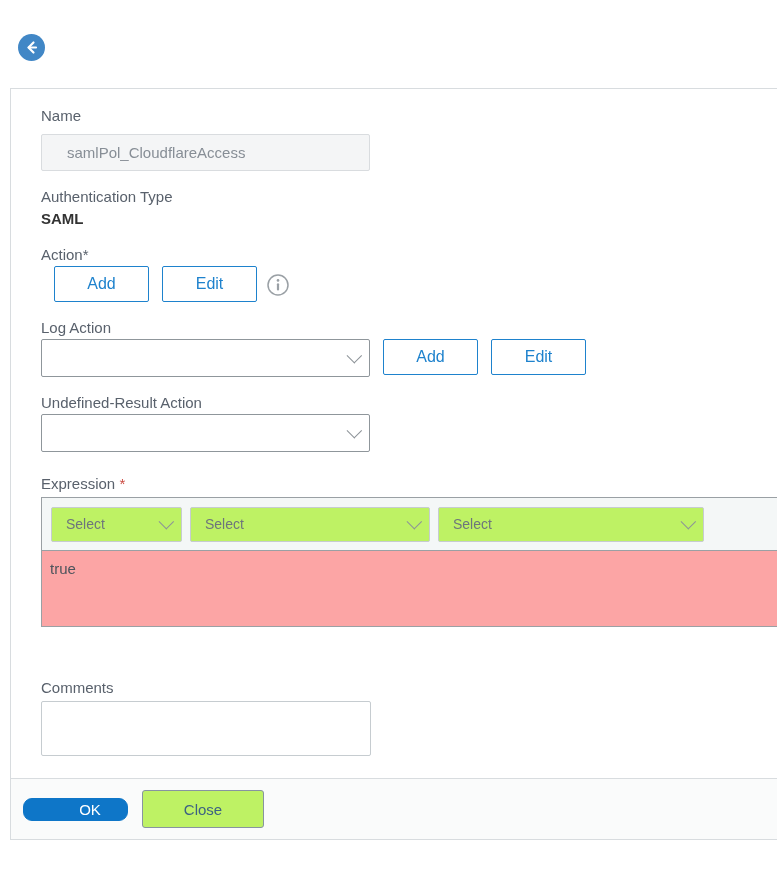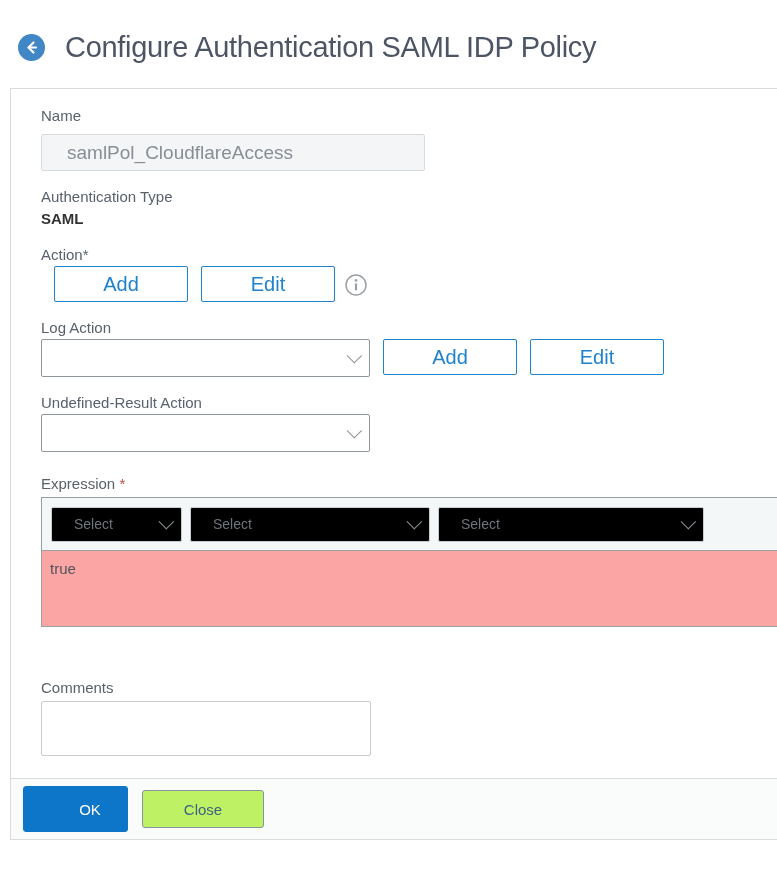--- a/index.html
+++ b/index.html
@@ -15,77 +15,76 @@
   
   .panel { margin-left:10px; width:860px; border-top:1px solid #d8dcdf; border-left:1px solid #d8dcdf; }
   .content { padding:17px 0 0 30px; }
 
   .label { font-size:15px; line-height:19px; color:#59616c; }
   .req { color:#cb4b42; }
   .mb9 { margin-bottom:9px; }
   .mb2 { margin-bottom:2px; }
   .mb4 { margin-bottom:4px; }
 
-  .text-input { width:384px; height:37px; background:#f4f5f6; border:1px solid #d9dcdf; border-radius:2px;
-                padding-left:25px; font-size:19px; color:#878e96; font-family:"Liberation Sans", sans-serif; }
+  .text-input { width:329px; height:37px; background:#f4f5f6; border:1px solid #d9dcdf; border-radius:2px;
+                padding-left:25px; font-size:15px; color:#878e96; font-family:"Liberation Sans", sans-serif; }
 
   .static-value { margin-top:3px; font-size:15px; line-height:19px; font-weight:bold; color:#333333; }
 
   .row { display:flex; align-items:flex-start; }
 
   .dropdown { width:329px; height:38px; background:#ffffff; border:1px solid #8f969b; border-radius:2px;
               display:flex; align-items:center; padding:0 12px 0 25px; cursor:pointer; position:relative; }
   .dropdown .dd-text { font-size:15px; color:#82898f; flex:1; white-space:nowrap; overflow:hidden; }
   .chev { width:11px; height:11px; border-right:1.6px solid #8d9398; border-bottom:1.6px solid #8d9398;
           transform:rotate(45deg) translateY(-4px); flex:0 0 auto; }
 
-  .btn-outline-blue { width:134px; height:36px; background:#ffffff; border:1px solid #1e82cd; border-radius:2px;
-                      color:#1e82cd; font-size:20px; cursor:pointer; font-family:"Liberation Sans", sans-serif; }
+  .btn-outline-blue { width:95px; height:36px; background:#ffffff; border:1px solid #1e82cd; border-radius:2px;
+                      color:#1e82cd; font-size:16px; cursor:pointer; font-family:"Liberation Sans", sans-serif; }
   .ml13 { margin-left:13px; } .ml5 { margin-left:13px; }
 
   .info-icon { margin-left:10px; margin-top:8px; width:22px; height:22px; flex:0 0 auto; }
 
   .spacer16 { height:16px; } .spacer17 { height:17px; } .spacer22 { height:22px; } .spacer51 { height:51px; }
 
   
   .expr-editor { width:737px; border:1px solid #9aa0a4; }
   .expr-toolbar { height:53px; background:#f4f7f7; border-bottom:1px solid #9aa0a4;
                   display:flex; align-items:center; padding-left:9px; gap:8px; }
-  .expr-select { height:35px; background:#000000; border:1px solid #c6ccd0; border-radius:2px;
+  .expr-select { height:35px; background:#bef264; border:1px solid #c6ccd0; border-radius:2px;
                  display:flex; align-items:center; justify-content:space-between;
-                 padding:0 12px 0 22px; cursor:pointer; }
+                 padding:0 12px 0 14px; cursor:pointer; }
   .expr-select .dd-text { font-size:14px; color:#6e757c; }
   .w131 { width:131px; } .w240 { width:240px; } .w266 { width:266px; }
   .expr-text { display:block; width:735px; height:75px; border:none; outline:none; resize:none;
                padding:9px 8px 0 8px; font-size:15px; color:#4e545c; background:#fca5a5;
                font-family:"Liberation Sans", sans-serif; }
 
   .comments-area { display:block; width:330px; height:55px; border:1px solid #c6ccd0; border-radius:2px;
                    resize:none; outline:none; padding:8px; font-size:14px; color:#555;
                    font-family:"Liberation Sans", sans-serif; }
 
   
   .footer { margin-top:22px; height:62px; background:#fafbfb; border-top:1px solid #d8dcdf; border-bottom:1px solid #d8dcdf;
             display:flex; align-items:center; padding-left:12px; }
-  .btn-primary { width:105px; height:46px; background:#0e76c8; border:1px solid #0e76c8; border-radius:3px;
+  .btn-primary { width:105px; height:23px; background:#0e76c8; border:1px solid #0e76c8; border-radius:9px;
                  color:#ffffff; font-size:15px; cursor:pointer; font-family:"Liberation Sans", sans-serif;padding-left:29px; }
   .btn-secondary { margin-left:14px; width:122px; height:38px; background:#bef264; border:1px solid #8794a0; border-radius:3px;
                    color:#3d6183; font-size:15px; cursor:pointer; font-family:"Liberation Sans", sans-serif; }
 </style>
 </head>
 <body>
 
 <div class="header">
   <button class="back-btn">
     <svg width="15" height="15" viewBox="0 0 15 15">
       <path d="M9.5 2.5 L4.5 7.5 L9.5 12.5" fill="none" stroke="#ffffff" stroke-width="2.2" stroke-linecap="round" stroke-linejoin="round"></path>
       <line x1="4.8" y1="7.5" x2="12" y2="7.5" stroke="#ffffff" stroke-width="2.2" stroke-linecap="round"></line>
     </svg>
   </button>
-  <h1 class="page-title">Configure Authentication SAML IDP Policy</h1>
 </div>
 
 <div class="panel">
   <div class="content">
 
     
     <div class="label mb9">Name</div>
     <input class="text-input" type="text" disabled="" value="samlPol_CloudflareAccess" style="">
 
     <div class="spacer16"></div>

